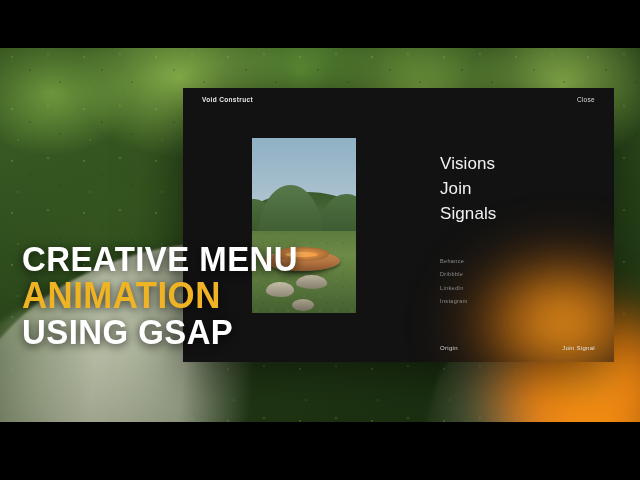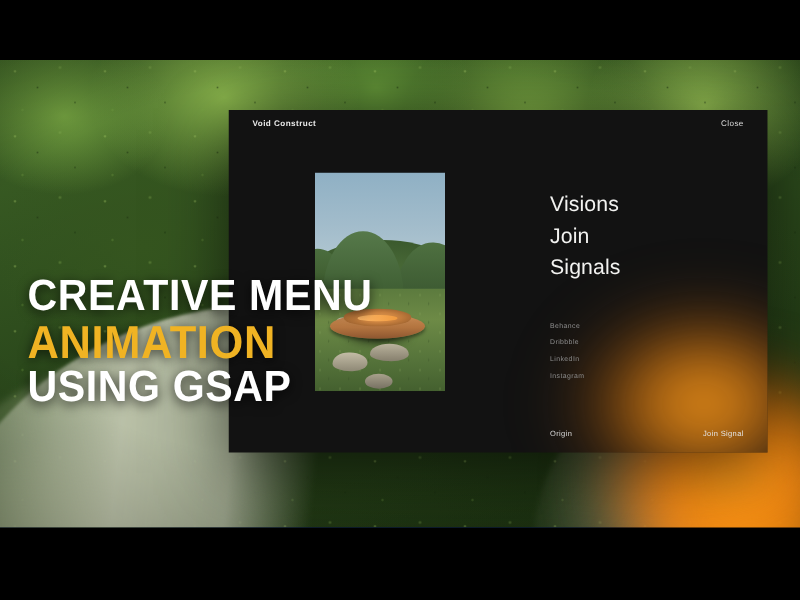--- a/index.html
+++ b/index.html
@@ -54,21 +54,21 @@
      filter:blur(16px);}
   #glow2{position:absolute;left:500px;top:380px;width:200px;height:140px;pointer-events:none;
      background:radial-gradient(closest-side,#ff9d14 0%, rgba(250,140,16,.55) 55%, rgba(250,140,16,0) 100%);filter:blur(20px);}
 
   
   .bar{position:absolute;left:0;width:640px;background:#000;z-index:40;}
   #bar-top{top:0;height:48px;}
   #bar-bottom{top:422px;height:58px;}
 
   
-  #headline{position:absolute;left:22px;top:220px;z-index:30;}
+  #headline{position:absolute;left:22px;top:242px;z-index:30;}
   .hl{display:block;font-family:"Liberation Sans Narrow","Liberation Sans",sans-serif;
      font-weight:700;letter-spacing:.5px;line-height:.96;
      font-size:35px;text-transform:uppercase;
      transform:scaleX(.94);transform-origin:left center;
      text-shadow:0 2px 10px rgba(0,0,0,.75);}
   #hl-1{color:#ffffff;}
   #hl-2{color:#f0b323;margin-top:2px;font-size:37px;}
   #hl-3{color:#ffffff;margin-top:2px;}
 
   

